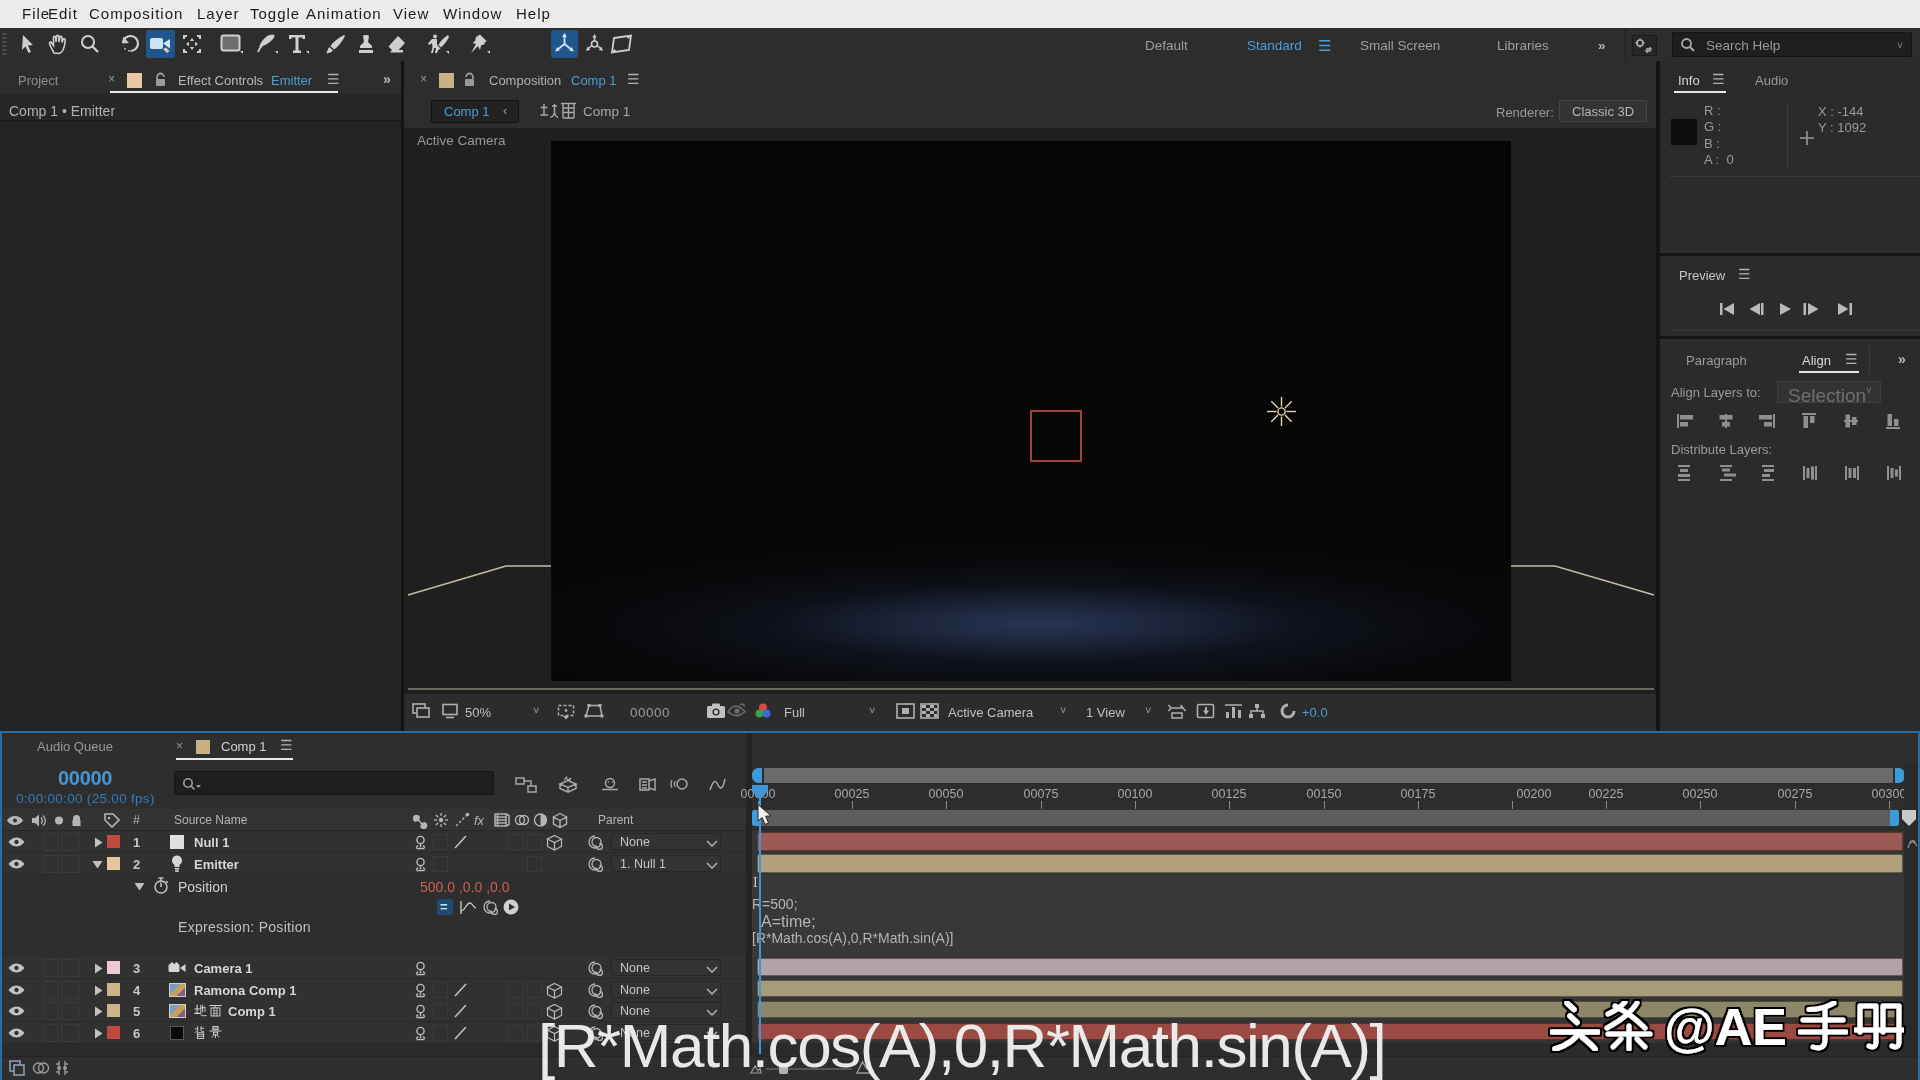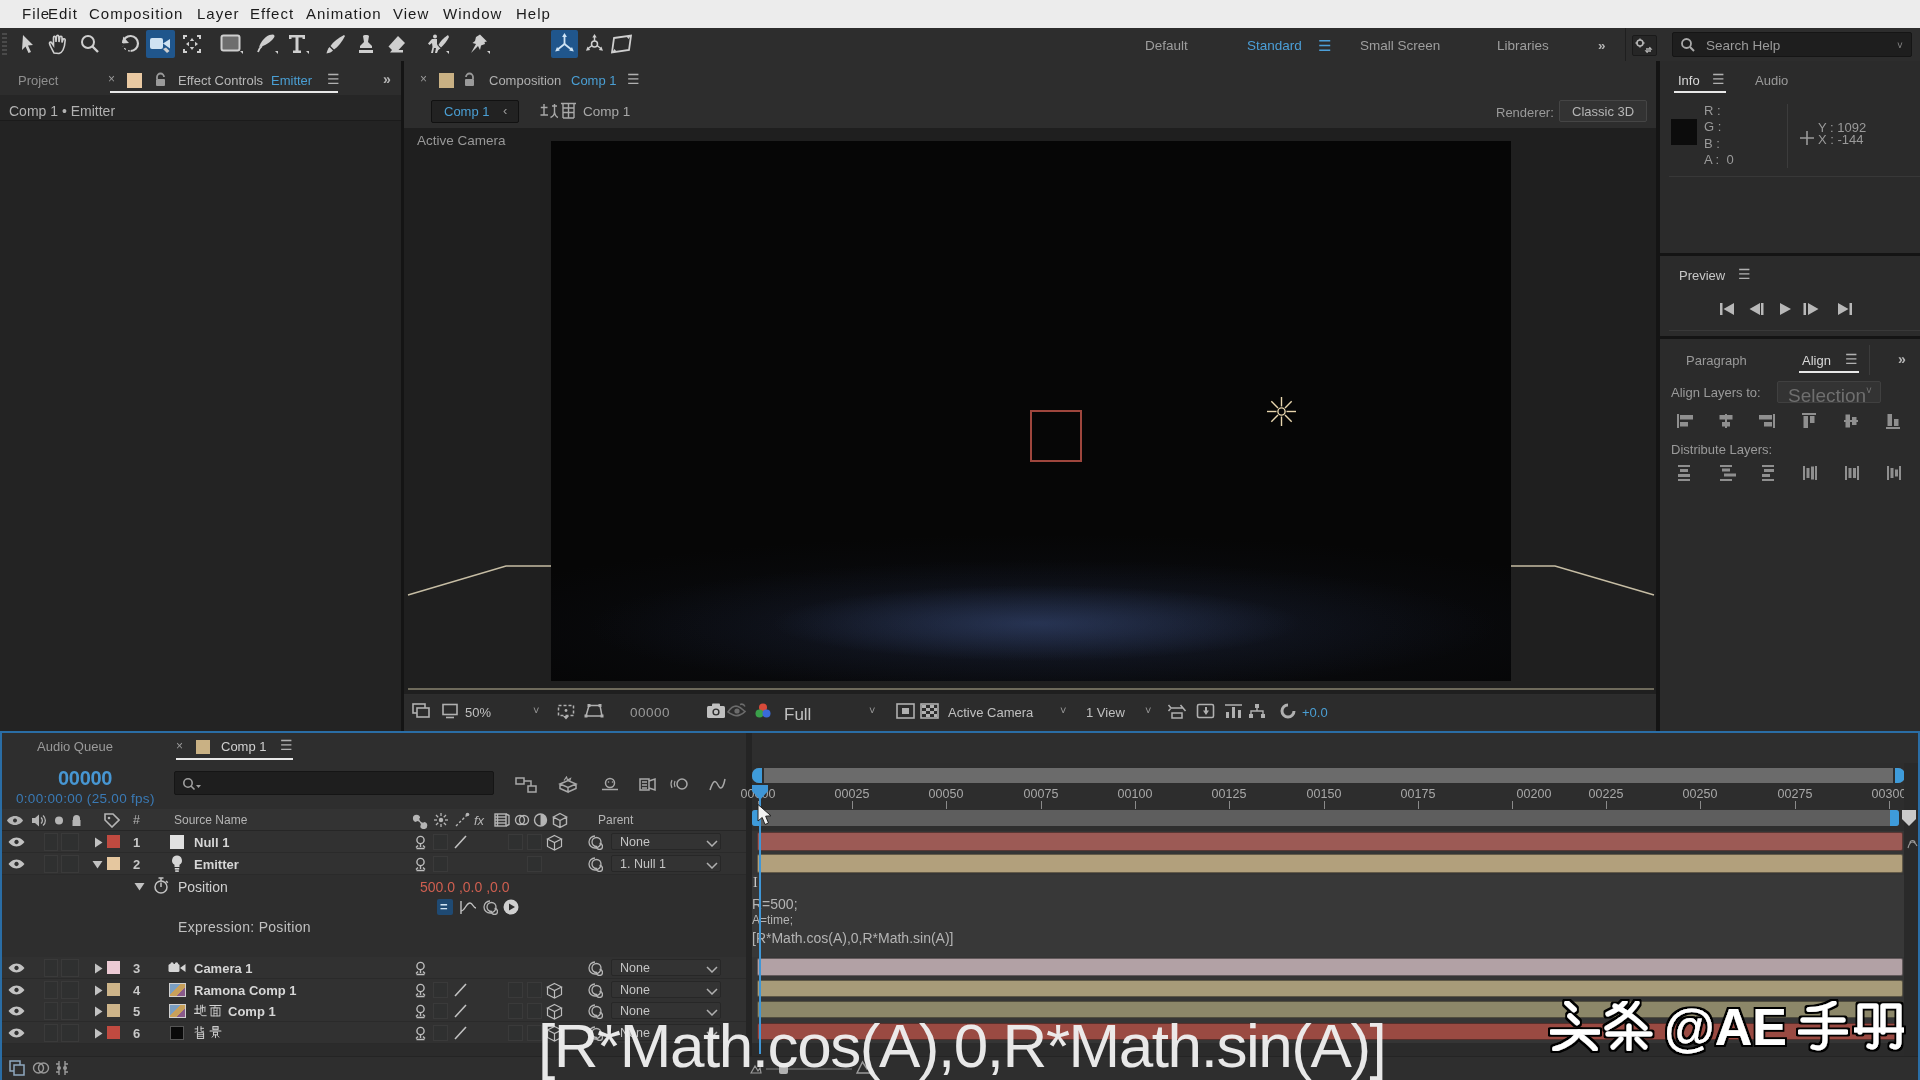--- a/index.html
+++ b/index.html
@@ -11,21 +11,21 @@
 </style>
 </head>
 <body>
 
 <div class="abs" style="left:0;top:0;width:1920px;height:28px;background:#ececec;"></div>
 <div class="abs" style="top:5px;left:0;width:900px;height:20px;font-size:15px;letter-spacing:1px;color:#1b1b1b;">
   <span class="abs" style="left:10px;margin-left:12px;">File</span>
   <span class="abs" style="left:48px;">Edit</span>
   <span class="abs" style="left:89px;">Composition</span>
   <span class="abs" style="left:197px;">Layer</span>
-  <span class="abs" style="left:250px;">Effect</span>
+  <span class="abs" style="left:250px;">Toggle</span>
   <span class="abs" style="left:306px;">Animation</span>
   <span class="abs" style="left:393px;">View</span>
   <span class="abs" style="left:443px;">Window</span>
   <span class="abs" style="left:516px;">Help</span>
 </div>
 
 <div class="abs" style="left:0;top:28px;width:1920px;height:33px;background:#2d2d2d;"></div>
 <div class="abs" style="left:2px;top:33px;width:5px;height:24px;background:repeating-linear-gradient(to bottom,#4a4a4a 0 2px,#2d2d2d 2px 4px);"></div>
 
 <div class="abs" style="left:146px;top:30px;width:29px;height:28px;background:#20568c;border-radius:2px;"></div>
@@ -263,21 +263,21 @@
 <svg class="abs" style="left:726px;top:703px;" width="22" height="15" viewBox="0 0 22 15">
   <path d="M2,9 C5,4.5 9,2.5 12,3.5 C15,4.5 17,7 19,8.5 C16,12 11,13.5 7.5,12 C5,11 3,10 2,9 Z" fill="none" stroke="#6b6b6b" stroke-width="1.6"></path>
   <circle cx="11" cy="8" r="2.6" fill="#6b6b6b"></circle>
   <path d="M14,1.5 a4,4 0 0 1 5,2" stroke="#6b6b6b" stroke-width="1.5" fill="none"></path>
 </svg>
 <svg class="abs" style="left:754px;top:702px;" width="18" height="18" viewBox="0 0 18 18">
   <circle cx="9" cy="5.5" r="4" fill="#d84a3a"></circle>
   <circle cx="5.5" cy="11.5" r="4" fill="#3aa04a"></circle>
   <circle cx="12.5" cy="11.5" r="4" fill="#3a6ad8"></circle>
 </svg>
-<span class="abs" style="left:784px;top:705px;font-size:17px;color:#c0c0c0;">Full</span>
+<span class="abs" style="left:784px;top:705px;font-size:13px;color:#c0c0c0;">Full</span>
 <span class="abs" style="left:869px;top:704px;font-size:11px;color:#9a9a9a;">˅</span>
 <svg class="abs" style="left:896px;top:703px;" width="19" height="16" viewBox="0 0 19 16">
   <rect x="1" y="1" width="17" height="14" fill="none" stroke="#b0b0b0" stroke-width="1.6"></rect>
   <rect x="6" y="5" width="7" height="6" fill="#b0b0b0"></rect>
 </svg>
 <svg class="abs" style="left:920px;top:703px;" width="19" height="16" viewBox="0 0 19 16">
   <rect x="1" y="1" width="17" height="14" fill="none" stroke="#b0b0b0" stroke-width="1.6"></rect>
   <g fill="#b0b0b0">
       <rect x="2" y="2" width="4" height="3"></rect>
       <rect x="10" y="2" width="4" height="3"></rect>
@@ -324,21 +324,21 @@
 
 
 <div class="abs" style="left:1660px;top:61px;width:260px;height:192px;background:#2b2b2b;"></div>
 <span class="abs tabtxt" style="left:1678px;top:73px;color:#d8d8d8;">Info</span>
 <span class="abs" style="left:1712px;top:71px;font-size:14px;color:#b0b0b0;">☰</span>
 <div class="abs" style="left:1674px;top:91px;width:52px;height:2px;background:#e8e8e8;"></div>
 <span class="abs tabtxt" style="left:1755px;top:73px;">Audio</span>
 <div class="abs" style="left:1671px;top:119px;width:26px;height:26px;background:#0c0c0c;"></div>
 <div class="abs" style="left:1704px;top:103px;width:60px;height:70px;font-size:13px;color:#9a9a9a;line-height:16.4px;">R :<br>G :<br>B :<br>A :&nbsp;&nbsp;0</div>
 <div class="abs" style="left:1787px;top:104px;width:1px;height:64px;background:#3c3c3c;"></div>
-<span class="abs" style="left:1818px;top:104px;font-size:13px;color:#9a9a9a;margin-top:28px;">X : -144</span>
+<span class="abs" style="left:1818px;top:104px;font-size:13px;color:#9a9a9a;">X : -144</span>
 <span class="abs" style="left:1818px;top:120px;font-size:13px;color:#9a9a9a;">Y : 1092</span>
 <svg class="abs" style="left:1799px;top:130px;" width="16" height="16" viewBox="0 0 16 16">
   <path d="M8,1 V15 M1,8 H15" stroke="#9a9a9a" stroke-width="1.6"></path>
 </svg>
 <div class="abs" style="left:1669px;top:176px;width:251px;height:1px;background:#383838;"></div>
 <div class="abs" style="left:1660px;top:253px;width:260px;height:3px;background:#141414;"></div>
 
 <div class="abs" style="left:1660px;top:256px;width:260px;height:80px;background:#2b2b2b;"></div>
 <span class="abs tabtxt" style="left:1679px;top:268px;color:#c8c8c8;">Preview</span>
 <span class="abs" style="left:1738px;top:266px;font-size:14px;color:#b0b0b0;">☰</span>
@@ -897,21 +897,21 @@
 
 <div class="abs" style="left:757px;top:832px;width:1146px;height:19px;background:#9c5a55;border:1px solid rgba(20,20,20,0.5);border-radius:2px;"></div>
 <div class="abs" style="left:757px;top:854px;width:1146px;height:19px;background:#b2a07c;border:1px solid rgba(20,20,20,0.5);border-radius:2px;"></div>
 <div class="abs" style="left:757px;top:958px;width:1146px;height:18px;background:#b2a1a5;border:1px solid rgba(20,20,20,0.5);border-radius:2px;"></div>
 <div class="abs" style="left:757px;top:980px;width:1146px;height:17px;background:#a79b79;border:1px solid rgba(20,20,20,0.5);border-radius:2px;"></div>
 <div class="abs" style="left:757px;top:1001px;width:1146px;height:17px;background:#8c8769;border:1px solid rgba(20,20,20,0.5);border-radius:2px;"></div>
 <div class="abs" style="left:757px;top:1023px;width:1146px;height:17px;background:#9a4a42;border:1px solid rgba(20,20,20,0.5);border-radius:2px;"></div>
 
 <span class="abs" style="left:753px;top:875px;font-size:14px;color:#c8c8c8;font-family:'Liberation Serif',serif;">I</span>
 <span class="abs" style="left:752px;top:896px;font-size:14px;color:#b4b4b4;">R=500;</span>
-<span class="abs" style="left:752px;top:913px;font-size:12px;color:#b4b4b4;">A=time;</span>
+<span class="abs" style="left:752px;top:913px;font-size:16px;color:#b4b4b4;padding-left:9px;">A=time;</span>
 <span class="abs" style="left:752px;top:930px;font-size:14px;color:#b4b4b4;">[R*Math.cos(A),0,R*Math.sin(A)]</span>
 
 <div class="abs" style="left:759px;top:785px;width:2px;height:269px;background:#3f96d6;"></div>
 <svg class="abs" style="left:751px;top:784px;" width="18" height="17" viewBox="0 0 18 17">
   <path d="M1,1 H17 V7 L9,16 L1,7 Z" fill="#3f96d6"></path>
 </svg>
 
 <svg class="abs" style="left:757px;top:804px;" width="17" height="24" viewBox="0 0 17 24">
   <path d="M1,0.5 L1,17 L5.2,13.5 L8,20.5 L11.5,19 L8.7,12.2 L14,11.8 Z" fill="#f2f2f2" stroke="#222" stroke-width="1"></path>
 </svg>

